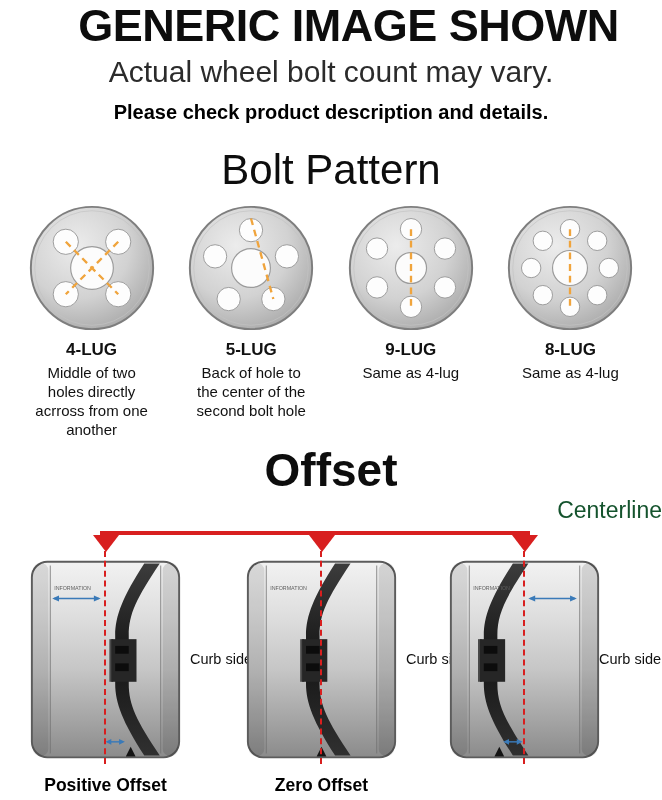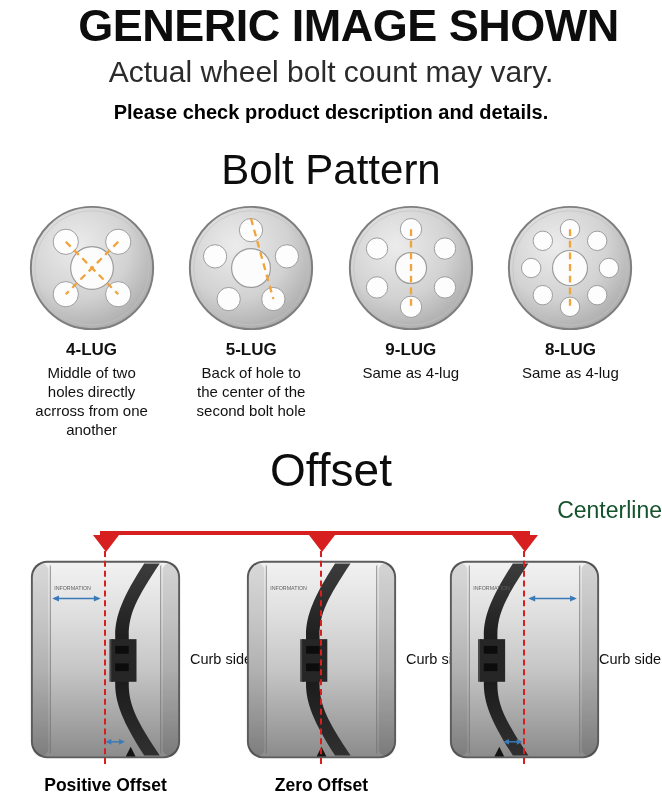--- a/index.html
+++ b/index.html
@@ -29,21 +29,21 @@
   }
   .lug-row {
     display:flex; justify-content:space-evenly;
     margin-top:10px; padding:0 8px;
   }
   .lug-item { width:152px; display:flex; flex-direction:column; align-items:center; }
   .lug-name { font-size:17px; font-weight:700; margin-top:6px; }
   .lug-desc { font-size:15px; text-align:center; margin-top:4px; line-height:1.25; width:114px; }
 
   .offset-heading {
-    font-size:46px; font-weight:400; text-align:center;
+    font-size:46px; font-weight:700; text-align:center;
     margin-top:8px; line-height:1.0; color:#0d0d0d;
   }
   .offset-area { position:relative; height:316px; margin-top:0; }
   .centerline-label {
     position:absolute; top:4px; left:0; right:0;
     text-align:right; font-size:23px; color:#14532d;
   }
   .centerline-rule {
     position:absolute; top:38px; left:100px; width:430px; height:4px;
     background:#d81f1f;

